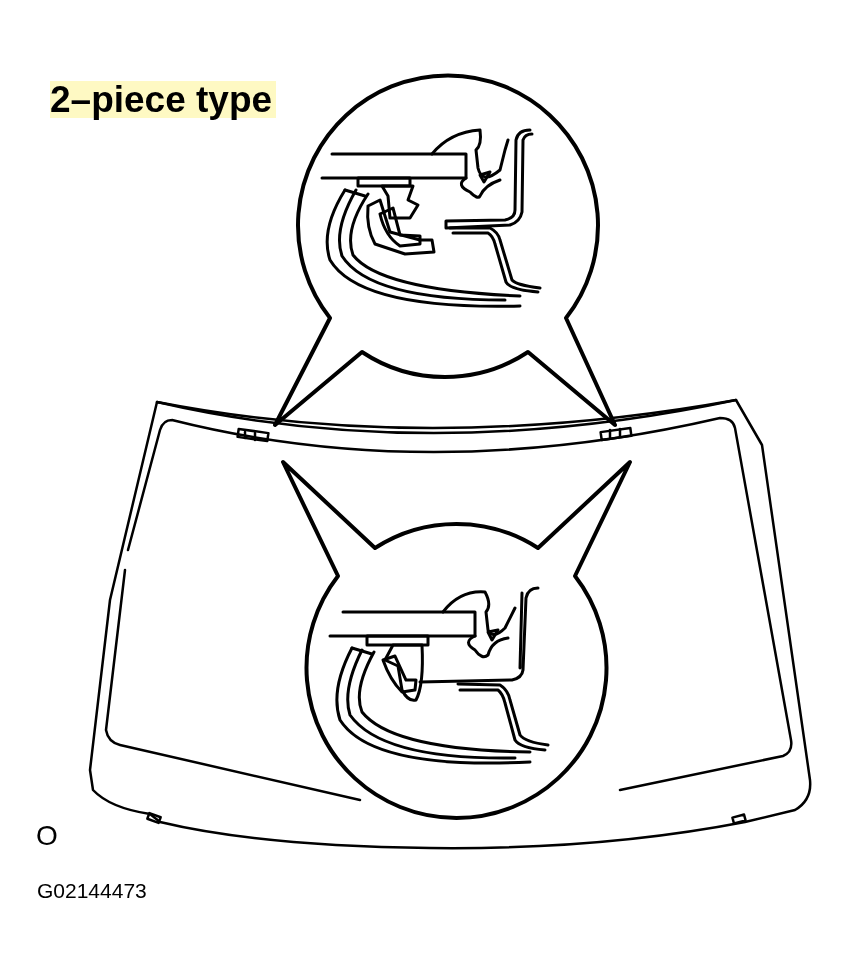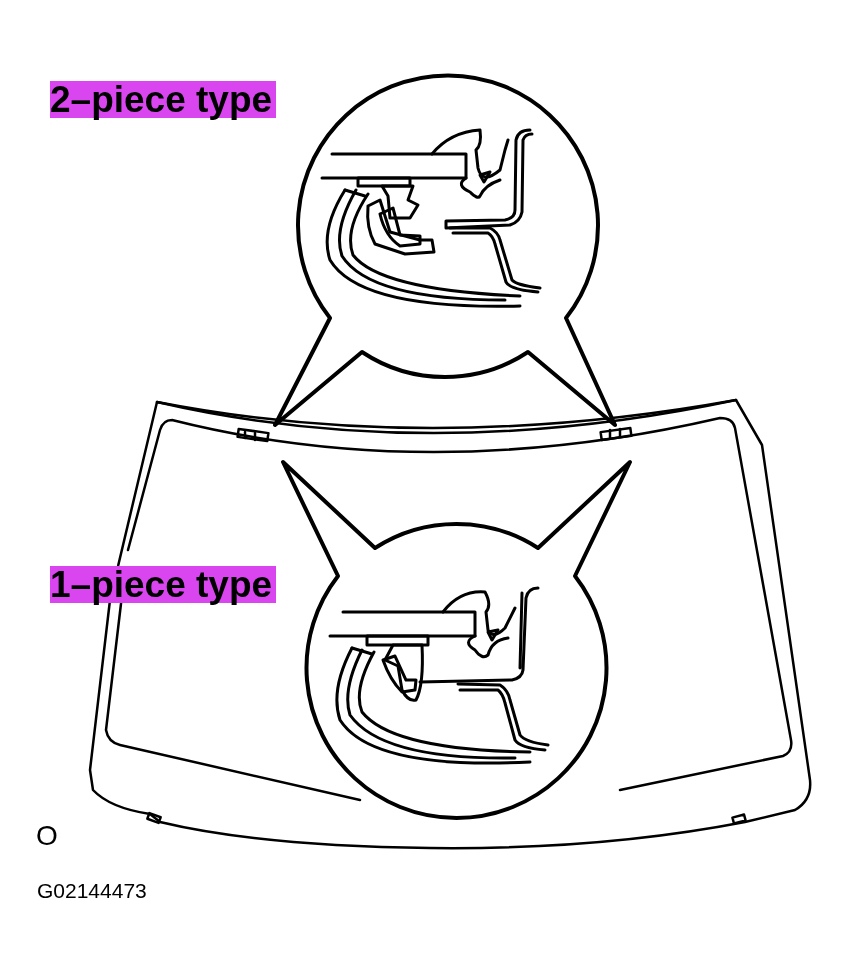--- a/index.html
+++ b/index.html
@@ -4,21 +4,21 @@
 <style>
   html, body { margin: 0; padding: 0; background: #ffffff; }
   body { width: 849px; height: 970px; position: relative; overflow: hidden; }
   .canvas { position: absolute; left: 0; top: 0; width: 849px; height: 970px; }
   .label-title {
     position: absolute;
     font-family: "Liberation Sans", sans-serif;
     font-weight: bold;
     font-size: 37px;
     color: #000000;
-    background: #d946ef;
+    background: #fef9c3;
     line-height: 1;
     white-space: nowrap;
     padding-right: 4px;
   }
   .label-small {
     position: absolute;
     font-family: "Liberation Sans", sans-serif;
     color: #000000;
     line-height: 1;
     white-space: nowrap;
@@ -105,16 +105,15 @@
         <path d="M374,652 Q353,690 362,712 Q392,750 530,752"></path>
         <path d="M352,648 L372,654"></path>
         <path d="M367,636 L428,636 L428,645 L367,645 Z"></path>
         <path d="M393,645 L422,645 Q424,685 416,700 Q408,702 402,690 L398,666 L385,660 Z"></path>
         <path d="M383,660 L395,656 L406,680 L416,680 L415,690 L402,692 Q390,680 383,660"></path>
       </g>
     </g>
   </svg>
 
   <div class="label-title" id="label-2piece">2–piece type</div>
-  <div class="label-title" id="label-1piece">1–piece type</div>
   <div class="label-small" id="label-view">O</div>
   <div class="label-small" id="label-code">G02144473</div>
 </div>
 
 </body></html>

